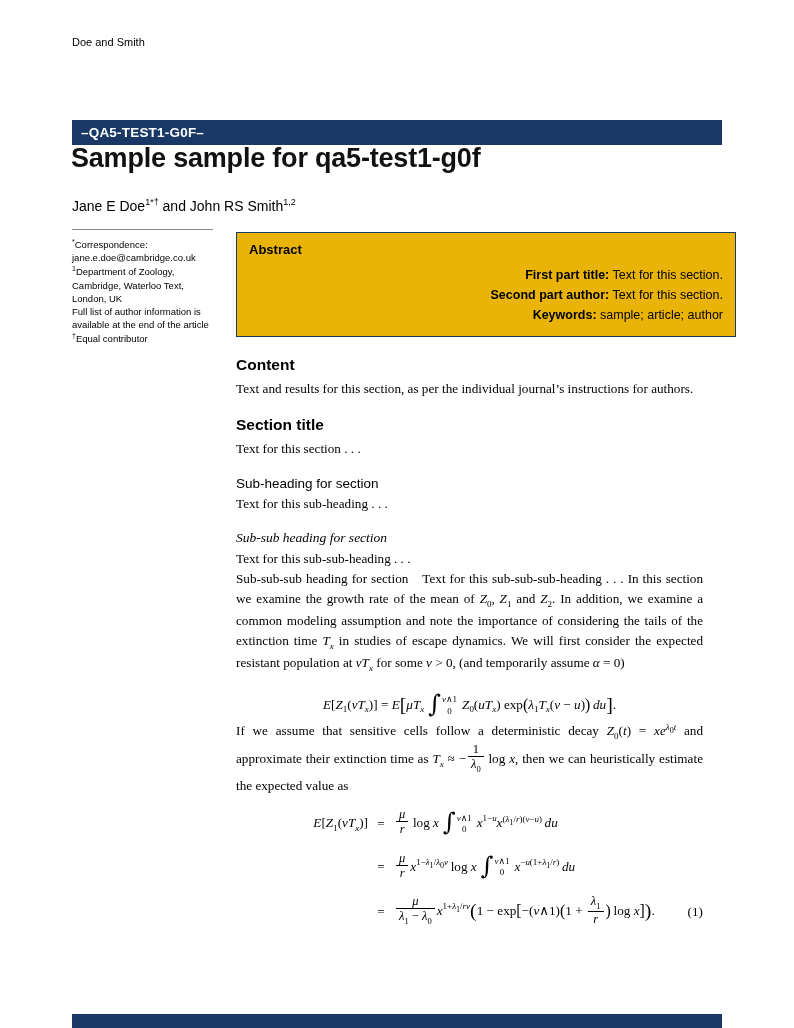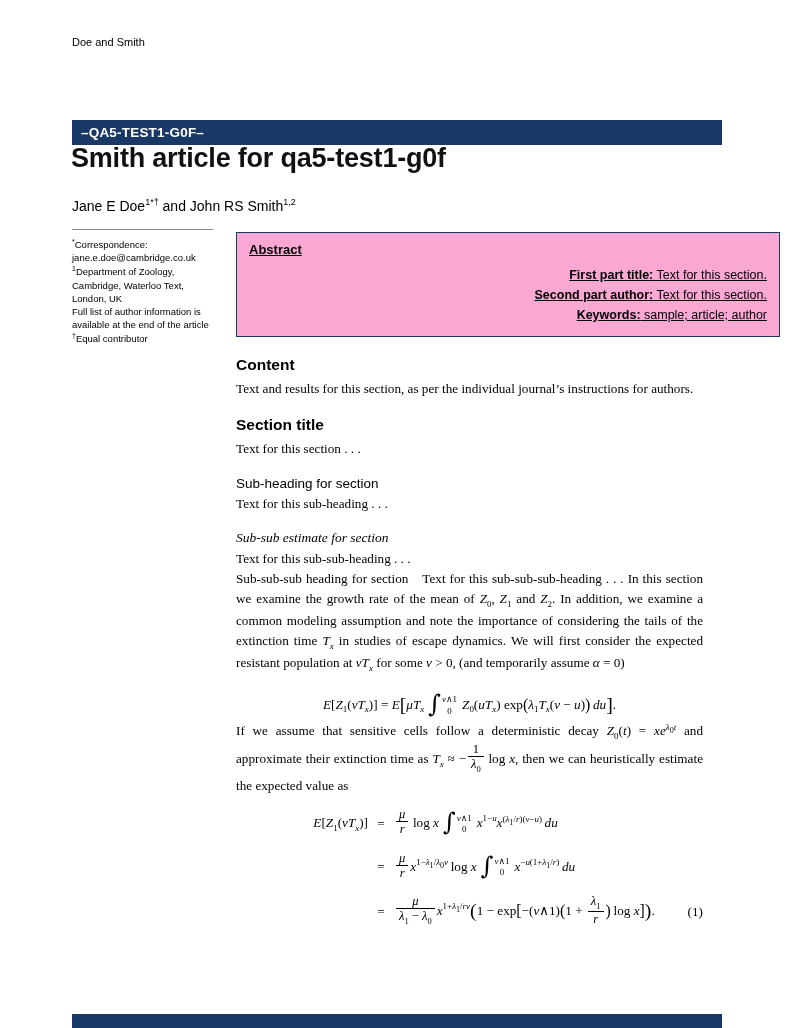--- a/index.html
+++ b/index.html
@@ -15,22 +15,22 @@
   .title{position:absolute;left:71px;top:143px;margin:0;font-size:27px;font-weight:600;
          letter-spacing:-.2px;color:#111;}
   .authors{position:absolute;left:72px;top:197px;font-size:14px;}
   .authors sup{font-size:9px;}
 
   .sidebar-rule{position:absolute;left:72px;top:229px;width:141px;border-top:1px solid #8a8a8a;}
   .sidebar{position:absolute;left:72px;top:237px;width:152px;font-size:9.5px;line-height:1.38;}
   .sidebar sup{font-size:7px;}
   .sidebar .email{color:#000;}
 
-  .abstract-box{position:absolute;left:236px;top:232px;width:544px;box-sizing:border-box;
-                border:1.2px solid var(--accent,#1a3866);padding:9px 12px 11px;background:#f9a8d4;text-decoration:underline;}
+  .abstract-box{position:absolute;left:236px;top:232px;width:500px;box-sizing:border-box;
+                border:1.2px solid var(--accent,#1a3866);padding:9px 12px 11px;background:#eab308;}
   .abstract-heading{font-weight:700;font-size:13px;margin-bottom:8px;}
   .abstract-item{font-size:12.5px;line-height:1.6;text-align:right;}
   .abstract-item b{font-weight:700;}
 
   .main{position:absolute;left:236px;top:356px;width:467px;
         font-family:"Liberation Serif","DejaVu Serif",serif;font-size:13.2px;}
   .h2{font-family:"Liberation Sans",sans-serif;font-weight:700;font-size:15.5px;margin:0 0 5px;}
   .mt{margin-top:17px;}
   .main p{margin:0;text-align:justify;line-height:1.5;}
   .h-sub{font-family:"Liberation Sans",sans-serif;font-weight:400;font-size:13.5px;margin:17px 0 3px;}
@@ -66,21 +66,21 @@
 <body>
 
 <div class="page">
 
   <div class="running-head">Doe and Smith</div>
 
   <div class="banner">
     <span>–QA5-TEST1-G0F–</span>
   </div>
 
-  <h1 class="title">Smith article for qa5-test1-g0f</h1>
+  <h1 class="title">Sample sample for qa5-test1-g0f</h1>
 
   <div class="authors">Jane E Doe<sup>1*†</sup> and John RS Smith<sup>1,2</sup></div>
 
   <div class="sidebar-rule"></div>
 
   <div class="sidebar">
     <div><sup>*</sup>Correspondence:</div>
     <div class="email">jane.e.doe@cambridge.co.uk</div>
     <div><sup>1</sup>Department of Zoology,</div>
     <div>Cambridge, Waterloo Text,</div>
@@ -107,21 +107,21 @@
 
     <h2 class="h2">Content</h2>
     <p>Text and results for this section, as per the individual journal’s instructions for authors.</p>
 
     <h2 class="h2 mt">Section title</h2>
     <p>Text for this section . . .</p>
 
     <div class="h-sub">Sub-heading for section</div>
     <p>Text for this sub-heading . . .</p>
 
-    <div class="h-subsub">Sub-sub estimate for section</div>
+    <div class="h-subsub">Sub-sub heading for section</div>
     <p>Text for this sub-sub-heading . . .</p>
 
     <p class="mt math">
       <span class="inline-head">Sub-sub-sub heading for section</span><span>Text for this sub-sub-sub-heading . . . In this section we examine the growth rate of the mean of <i>Z</i><sub>0</sub>, <i>Z</i><sub>1</sub> and <i>Z</i><sub>2</sub>. In addition, we examine a common modeling assumption and note the importance of considering the tails of the extinction time <i>T</i><sub><i>x</i></sub> in studies of escape dynamics. We will first consider the expected resistant population at <i>vT</i><sub><i>x</i></sub> for some <i>v</i> &gt; 0, (and temporarily assume <i>α</i> = 0)</span>
     </p>
 
     <div class="eqdisplay math"><i>E</i>[<i>Z</i><sub>1</sub>(<i>vT</i><sub><i>x</i></sub>)] = <i>E</i><span class="big">[</span><i>μT</i><sub><i>x</i></sub><span class="int">∫</span><span class="lims">
           <span class="t"><i>v</i>∧1</span>
           <span class="b">0</span>
         </span><i>Z</i><sub>0</sub>(<i>uT</i><sub><i>x</i></sub>) exp<span class="med">(</span><i>λ</i><sub>1</sub><i>T</i><sub><i>x</i></sub>(<i>v</i> − <i>u</i>)<span class="med">)</span> <i>du</i><span class="big">]</span>.</div>

